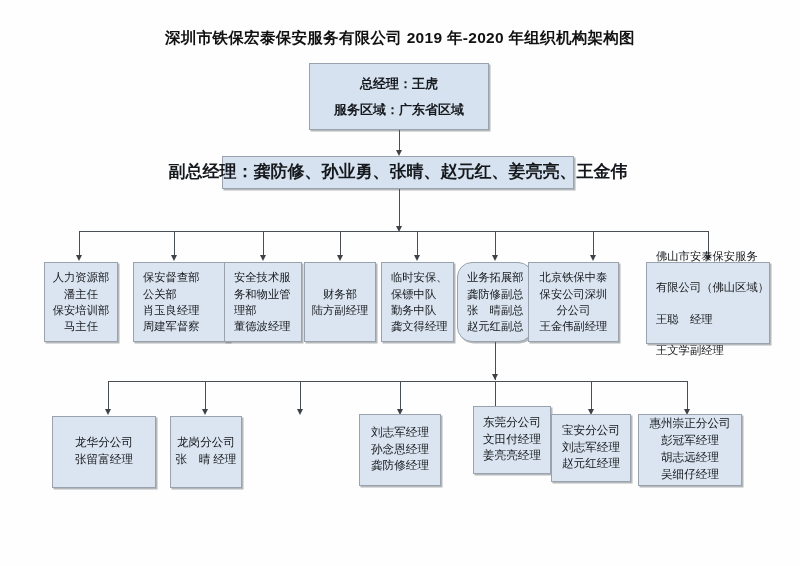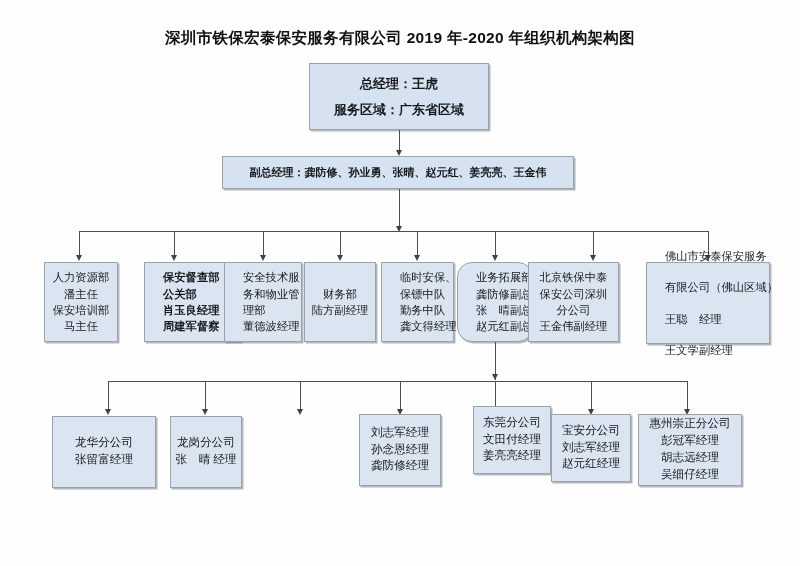--- a/index.html
+++ b/index.html
@@ -41,38 +41,38 @@
     box-sizing: border-box;
     background: #dbe5f1;
     border: 1px solid #9aa3ad;
     box-shadow: 1.5px 1.5px 0 rgba(120,125,132,0.55);
     display: flex;
     flex-direction: column;
     justify-content: center;
     font-size: 11.5px;
     line-height: 1.45;
     color: #15181c;
-    padding: 3px 18px;
+    padding: 3px 9px;
   }
   .node .line {
     display: block;
     white-space: pre;
   }
   .node.center { text-align: center; align-items: center; }
   .node.left   { text-align: left;  align-items: flex-start; }
 
   .node.top-node {
     background: #d6e2f0;
     font-size: 13px;
     line-height: 2.0;
     font-weight: bold;
   }
   .node.vp-node {
     background: #d6e2f0;
-    font-size: 11px;
+    font-size: 17px;
     font-weight: bold;
   }
   .node.dept-node { font-size: 11.3px; }
   .node.branch-node { font-size: 11.6px; }
 
   
   .conn {
     position: absolute;
     background: #4a4f55;
   }
@@ -136,21 +136,21 @@
   <div class="conn v" style="left:708px; top:231px; height:27px;"></div>
   <div class="arrow-head" style="left:704.5px; top:255px;"></div>
 
   <div class="node dept-node center" style="left:44px; top:262px; width:74px; height:80px;">
     <span class="line">人力资源部</span>
     <span class="line">潘主任</span>
     <span class="line">保安培训部</span>
     <span class="line">马主任</span>
   </div>
 
-  <div class="node dept-node left" style="left:144px; top:262px; width:97px; height:80px;font-weight:bold;">
+  <div class="node dept-node left" style="left:133px; top:262px; width:97px; height:80px;">
     <span class="line">保安督查部</span>
     <span class="line">公关部</span>
     <span class="line">肖玉良经理</span>
     <span class="line">周建军督察</span>
   </div>
 
   <div class="node dept-node left" style="left:224px; top:262px; width:78px; height:80px;">
     <span class="line">安全技术服</span>
     <span class="line">务和物业管</span>
     <span class="line">理部</span>

